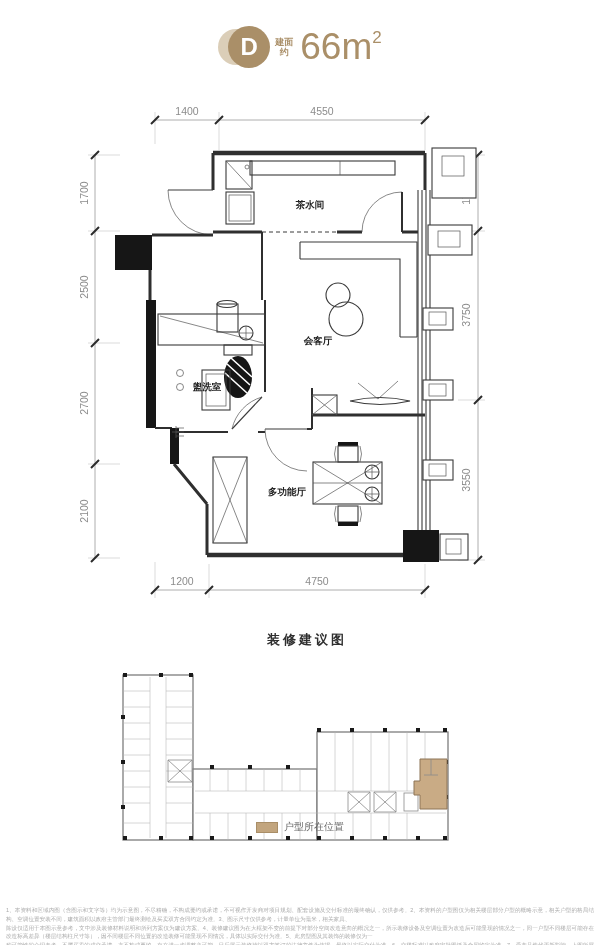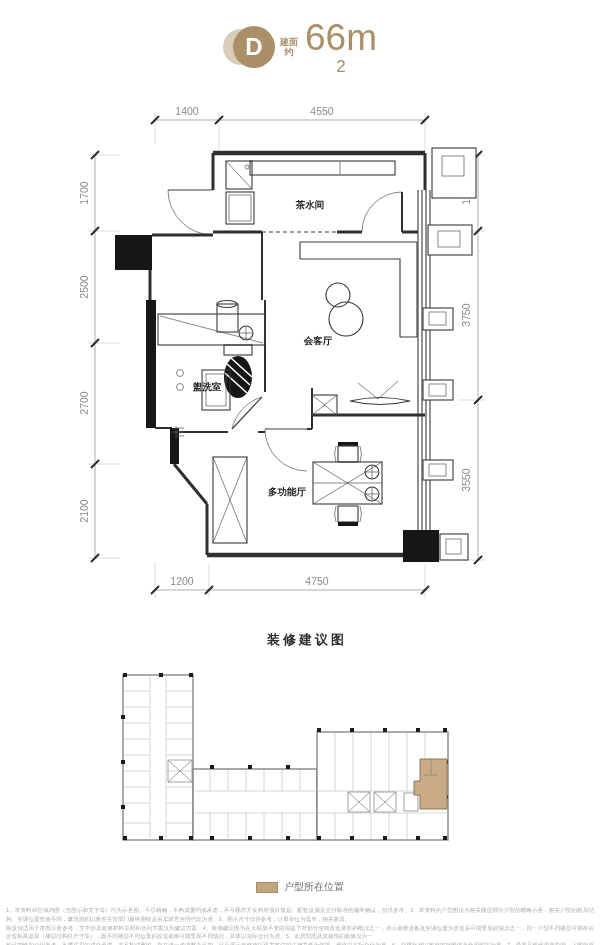--- a/index.html
+++ b/index.html
@@ -9,21 +9,21 @@
   }
   
   .header{position:absolute;top:24px;left:0;width:600px;height:46px;
     display:flex;align-items:center;justify-content:center;gap:7px;}
   .badge{position:relative;width:50px;height:42px;flex:0 0 auto;}
   .badge-bg{position:absolute;left:0;top:3px;width:36px;height:36px;border-radius:50%;background:#dbceb8;}
   .badge-fg{position:absolute;left:10px;top:0;width:42px;height:42px;border-radius:50%;
     background:#aa8f68;color:#ffffff;display:flex;align-items:center;justify-content:center;
     font-size:24px;font-weight:bold;}
   .area-prefix{color:#aa8f68;font-size:9px;line-height:10.5px;font-weight:bold;text-align:center;}
-  .area-value{color:#aa8f68;font-size:37px;line-height:38px;display:flex;align-items:center;flex-direction:column;}
+  .area-value{color:#aa8f68;font-size:37px;line-height:38px;display:flex;align-items:flex-start;}
   .area-value sup{font-size:17px;line-height:17px;margin-top:1px;}
   
   .plan{position:absolute;top:92px;left:0;}
   .w45{stroke:#2f2f2f;stroke-width:4.5;fill:none}
   .w3{stroke:#2f2f2f;stroke-width:3;fill:none}
   .w2{stroke:#2f2f2f;stroke-width:2;fill:none}
   .w1{stroke:#3a3a3a;stroke-width:1.1;fill:none}
   .w07{stroke:#555555;stroke-width:.7;fill:none}
   .dash{stroke:#3a3a3a;stroke-width:1;stroke-dasharray:4 3;fill:none}
   .dim{stroke:#9a9a9a;stroke-width:.8;fill:none}
@@ -34,21 +34,21 @@
   .blk{fill:#161616;stroke:none}
   .wht{fill:#ffffff}
   
   .caption{position:absolute;top:631px;left:7px;width:600px;text-align:center;
     font-size:13px;font-weight:bold;color:#2f2f2f;letter-spacing:3px;}
   .building{position:absolute;top:665px;left:0;}
   .bw{stroke:#7d7d7d;stroke-width:1.3;fill:#ffffff}
   .bp{stroke:#b5b5b5;stroke-width:.55;fill:none}
   .bc{stroke:#8a8a8a;stroke-width:.8;fill:none}
   .bd{fill:#1a1a1a;stroke:none}
-  .legend{position:absolute;top:880px;left:0;width:600px;display:flex;
+  .legend{position:absolute;top:820px;left:0;width:600px;display:flex;
     align-items:center;justify-content:center;gap:6px;}
   .legend-swatch{width:20px;height:9px;background:#c2a57e;border:0.5px solid #a98e67;}
   .legend-label{font-size:10px;color:#666666;}
   
   .disclaimer{position:absolute;left:6px;right:6px;top:906px;
     font-size:5.6px;line-height:8.8px;color:#ababab;text-align:justify;}
 </style>
 </head>
 <body>
 

